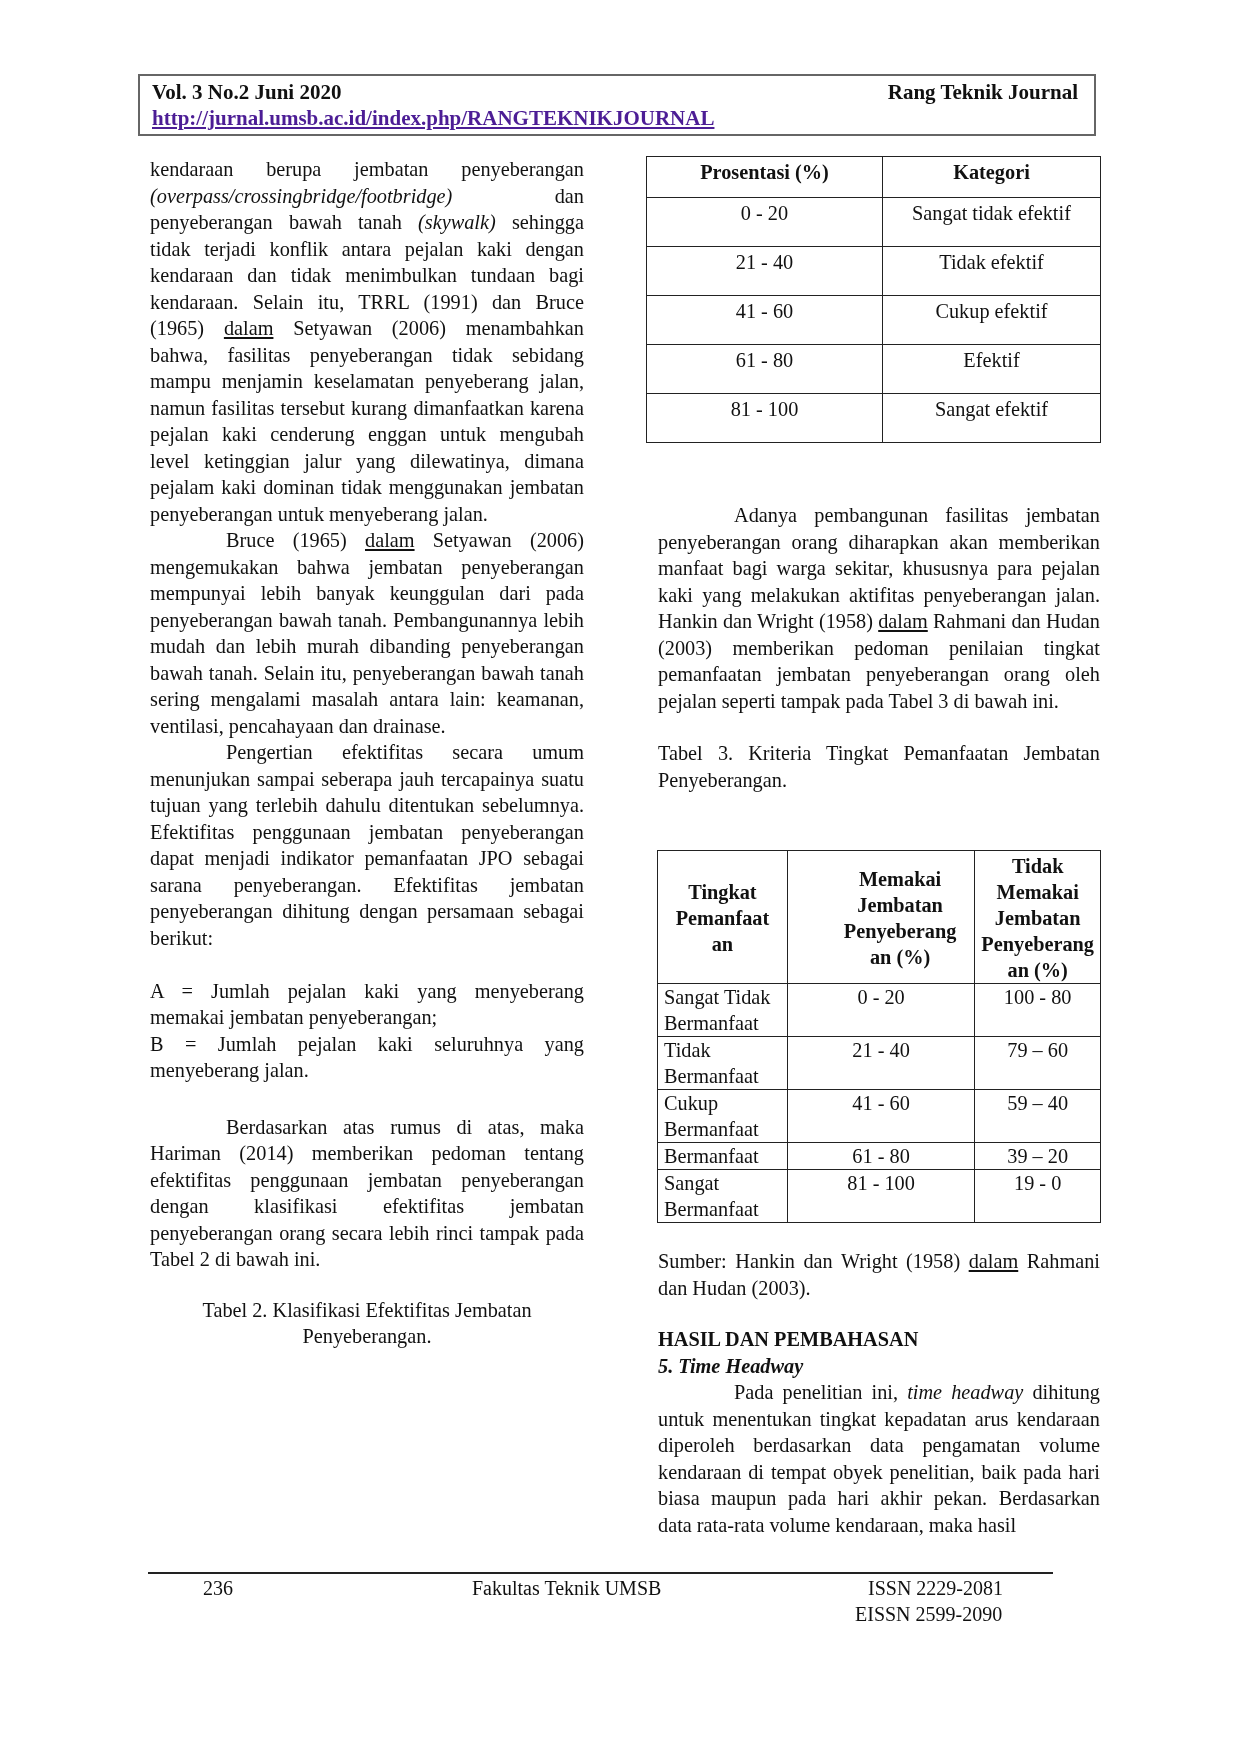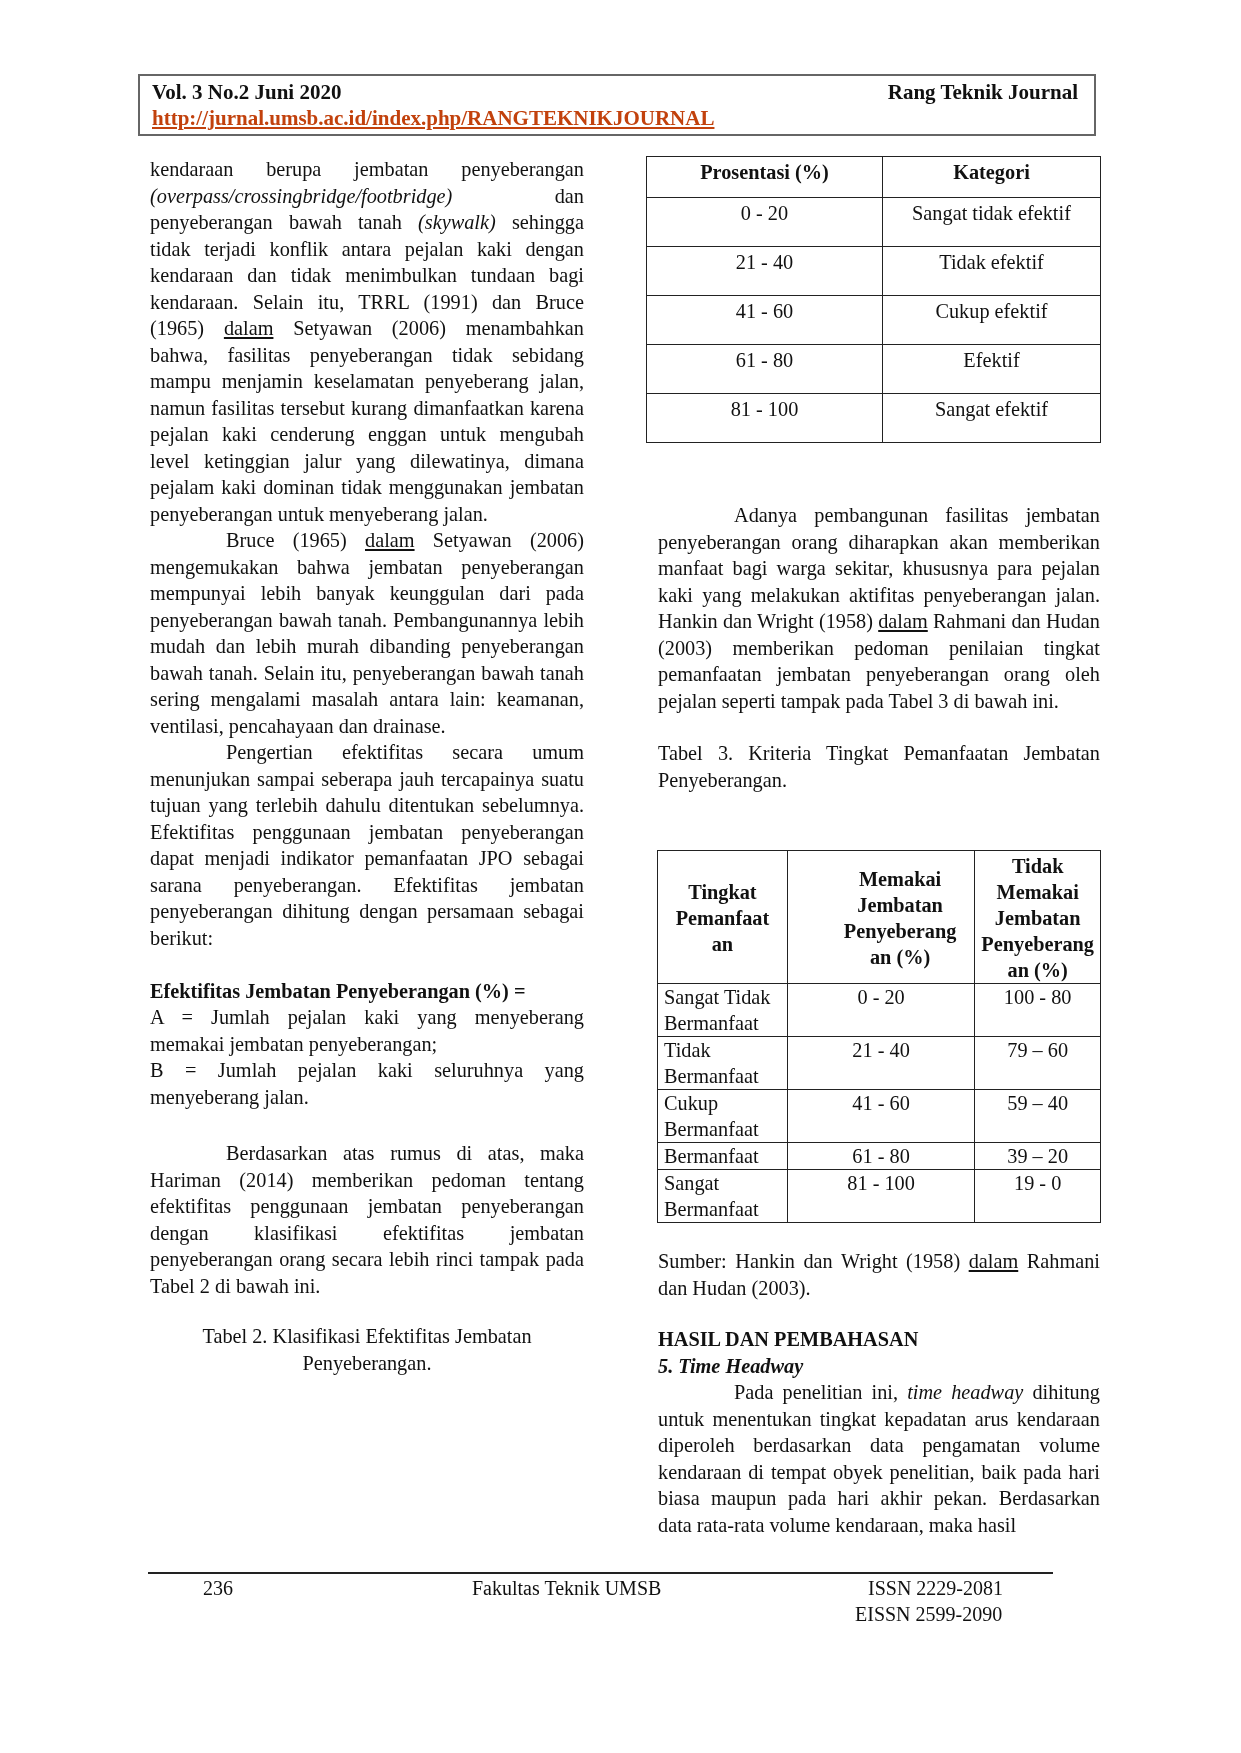--- a/index.html
+++ b/index.html
@@ -7,21 +7,21 @@
     width: 1241px; height: 1753px; position: relative; overflow: hidden;
     font-family: "Liberation Serif", "DejaVu Serif", serif;
     color: #111111;
   }
   .hdr {
     position: absolute; left: 138px; top: 74px; width: 958px; height: 62px;
     border: 2px solid #666666; box-sizing: border-box;
   }
   .hdr .vol { position: absolute; left: 12px; top: 4px; font-weight: bold; font-size: 21px; }
   .hdr .jname { position: absolute; right: 16px; top: 4px; font-weight: bold; font-size: 21px; }
-  .hdr .url { position: absolute; left: 12px; top: 30px; font-weight: bold; font-size: 21px; color: #c2410c; text-decoration: underline; }
+  .hdr .url { position: absolute; left: 12px; top: 30px; font-weight: bold; font-size: 21px; color: #4c1d95; text-decoration: underline; }
 
   .col { position: absolute; font-size: 20.3px; line-height: 26.5px; text-align: justify; }
   .colL { left: 150px; top: 156px; width: 434px; }
   .colR { left: 658px; width: 442px; }
   p { margin: 0; }
   .ind { text-indent: 76px; }
   .gap { height: 26.5px; }
   .u { text-decoration: underline; }
   .b { font-weight: bold; }
   .i { font-style: italic; }
@@ -73,21 +73,20 @@
     <span>tidak menggunakan jembatan penyeberangan</span>
     <span>untuk menyeberang jalan.</span>
   </p>
   <p class="ind">
     <span>Bruce (1965)</span>
     <span class="u">dalam</span>
     <span>Setyawan (2006) mengemukakan bahwa jembatan penyeberangan mempunyai lebih banyak keunggulan dari pada penyeberangan bawah tanah. Pembangunannya lebih mudah dan lebih murah dibanding penyeberangan bawah tanah. Selain itu, penyeberangan bawah tanah sering mengalami masalah antara lain: keamanan, ventilasi, pencahayaan dan drainase.</span>
   </p>
   <p class="ind">Pengertian efektifitas secara umum menunjukan sampai seberapa jauh tercapainya suatu tujuan yang terlebih dahulu ditentukan sebelumnya. Efektifitas penggunaan jembatan penyeberangan dapat menjadi indikator pemanfaatan JPO sebagai sarana penyeberangan. Efektifitas jembatan penyeberangan dihitung dengan persamaan sebagai berikut:</p>
   <div class="gap"></div>
-  <p class="b">Efektifitas Jembatan Penyeberangan (%) =</p>
   <p>A = Jumlah pejalan kaki yang menyeberang memakai jembatan penyeberangan;</p>
   <p>B = Jumlah pejalan kaki seluruhnya yang menyeberang jalan.</p>
   <div class="gap" style="height:30px"></div>
   <p class="ind">Berdasarkan atas rumus di atas, maka Hariman (2014) memberikan pedoman tentang efektifitas penggunaan jembatan penyeberangan dengan klasifikasi efektifitas jembatan penyeberangan orang secara lebih rinci tampak pada Tabel 2 di bawah ini.</p>
   <div class="gap" style="height:24px"></div>
   <p style="text-align:center">
     <span>Tabel  2. Klasifikasi Efektifitas Jembatan</span><br>
     <span>Penyeberangan.</span>
   </p>
 </div>

